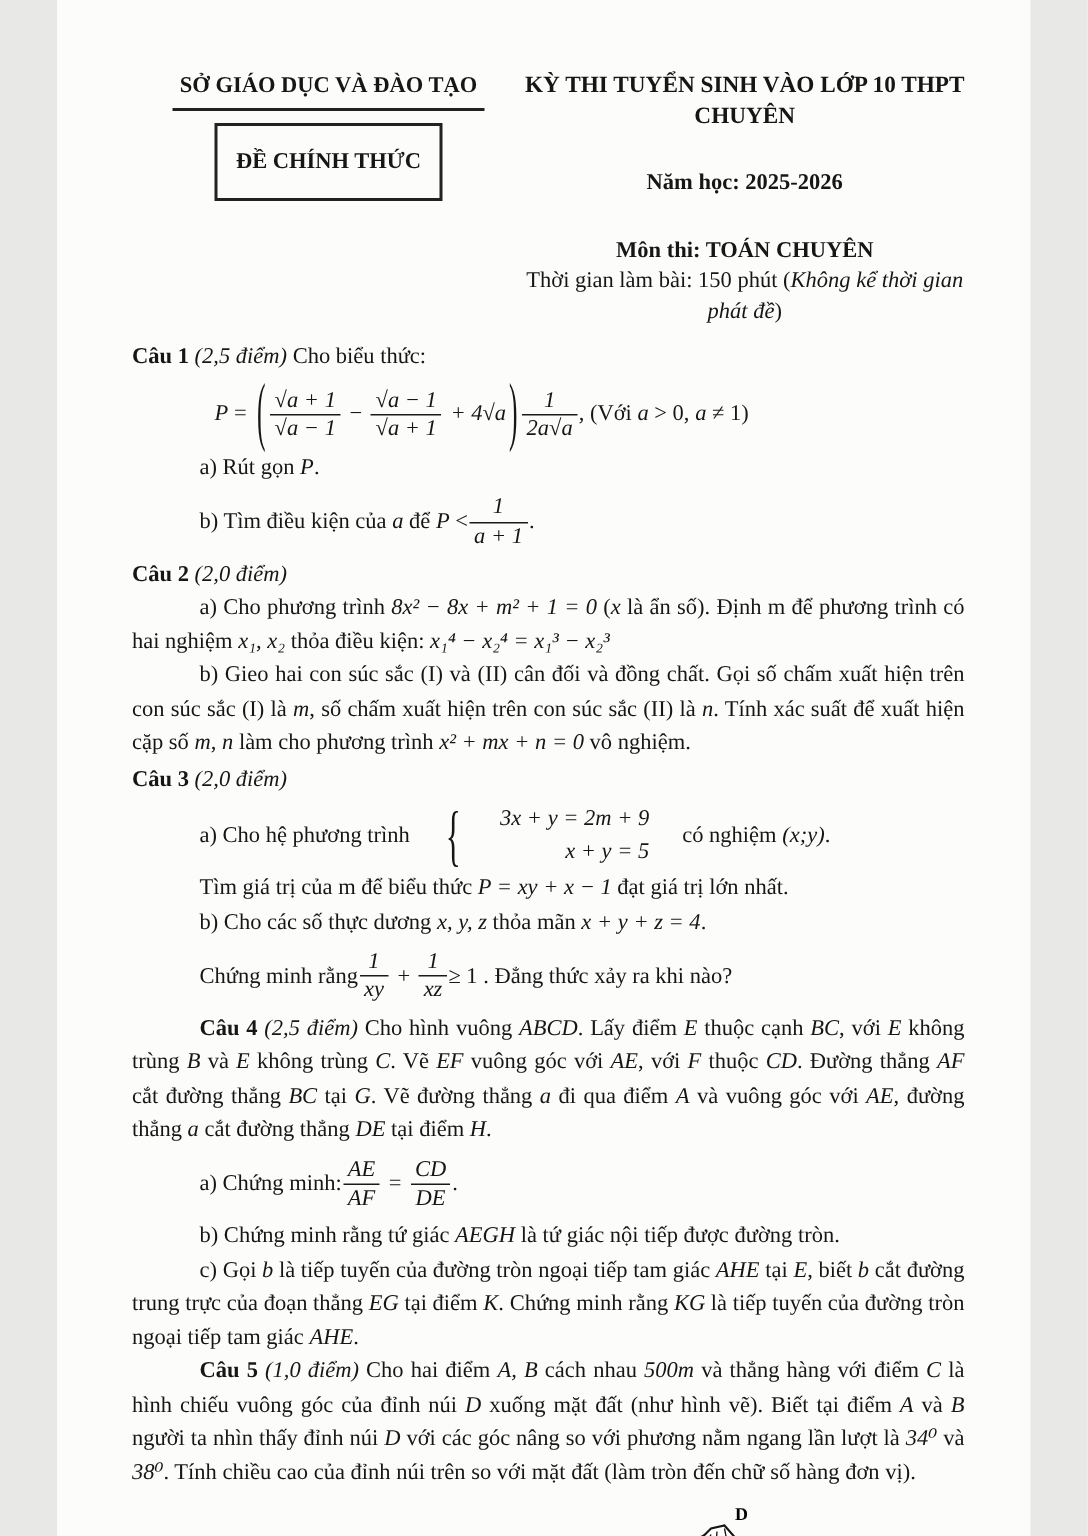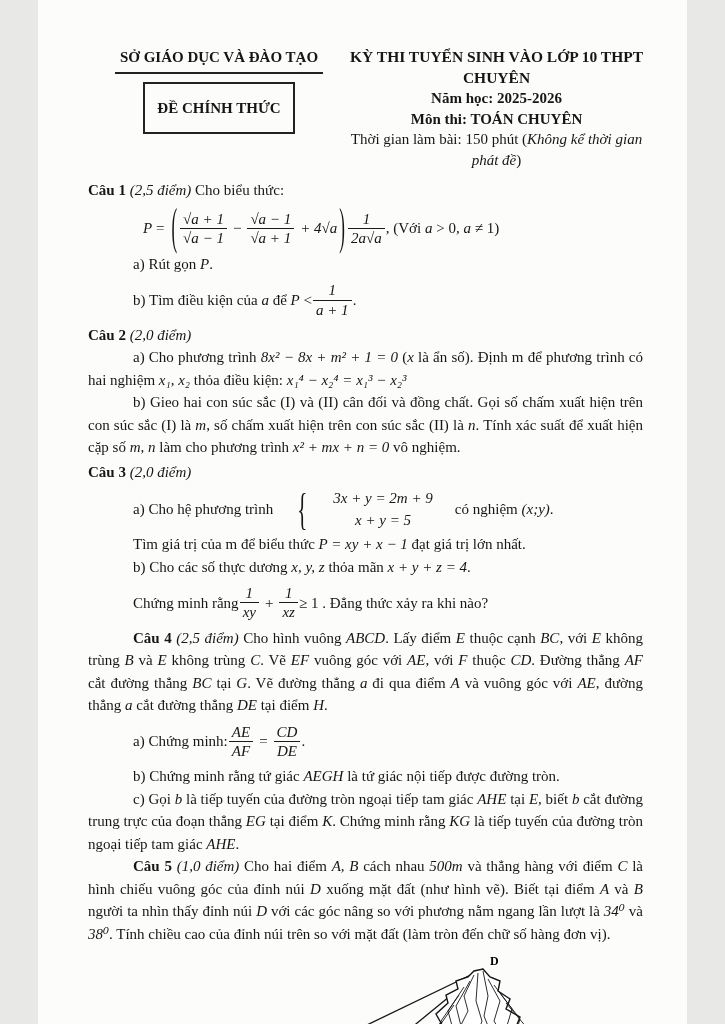--- a/index.html
+++ b/index.html
@@ -21,39 +21,39 @@
   .bi{font-weight:normal;font-style:italic;}
 
   
   .header{display:flex;margin-bottom:8px;}
   .header-left{width:262px;flex:none;text-align:center;}
   .dept{font-weight:bold;font-size:15px;white-space:nowrap;}
   .dept-rule{width:208px;border-top:2px solid #222;margin:3px auto 8px auto;}
   .stamp{display:inline-block;border:2px solid #222;padding:13px 12px;font-weight:bold;font-size:15px;white-space:nowrap;}
   .header-right{flex:1;text-align:center;}
   .exam-title{font-weight:bold;font-size:15.5px;line-height:21px;}
-  .exam-year,.exam-subject{font-weight:bold;font-size:15px;line-height:20.5px;}
+  .exam-year,.exam-subject{font-weight:bold;font-size:15px;line-height:20.5px;margin-top:24px;}
   .exam-time{font-size:15px;line-height:21px;}
 
   
   p{margin:0;text-align:justify;}
   .ind{margin-left:45px;}
   .pind{text-indent:45px;}
   .qhead{margin-top:2px;}
 
   
   .frac{display:inline-block;vertical-align:middle;text-align:center;line-height:1.08;font-style:italic;margin:4px 1px;}
   .fn{display:block;padding:0 3px 1px 3px;border-bottom:1.2px solid #1a1a1a;}
   .fd{display:block;padding:1px 3px 0 3px;}
 
   .mathrow{display:flex;align-items:center;text-align:left;}
   .formula{margin:5px 0 3px 55px;}
   .bigp{display:inline-block;transform:scaleY(3.0);transform-origin:center;font-size:17px;padding:0 2px;font-weight:400;}
   .bigbrace{display:inline-block;transform:scaleY(2.15);transform-origin:center;font-size:21px;padding:0 2px;margin-right:2px;font-weight:400;}
-  .sys{display:inline-block;text-align:center;font-style:italic;line-height:22px;}
+  .sys{display:inline-block;text-align:right;font-style:italic;line-height:22px;}
   .sys div{white-space:nowrap;}
   .gap{width:5px;flex:none;}
 
   .q3c{margin-top:3px;margin-bottom:2px;}
   .q4a{margin:3px 0 2px 0;}
 
   
   .figure{width:302px;margin:6px 0 0 190px;}
   .figure svg{display:block;}
   .het{text-align:center;font-weight:bold;font-size:15px;margin-top:0px;letter-spacing:0.5px;}

